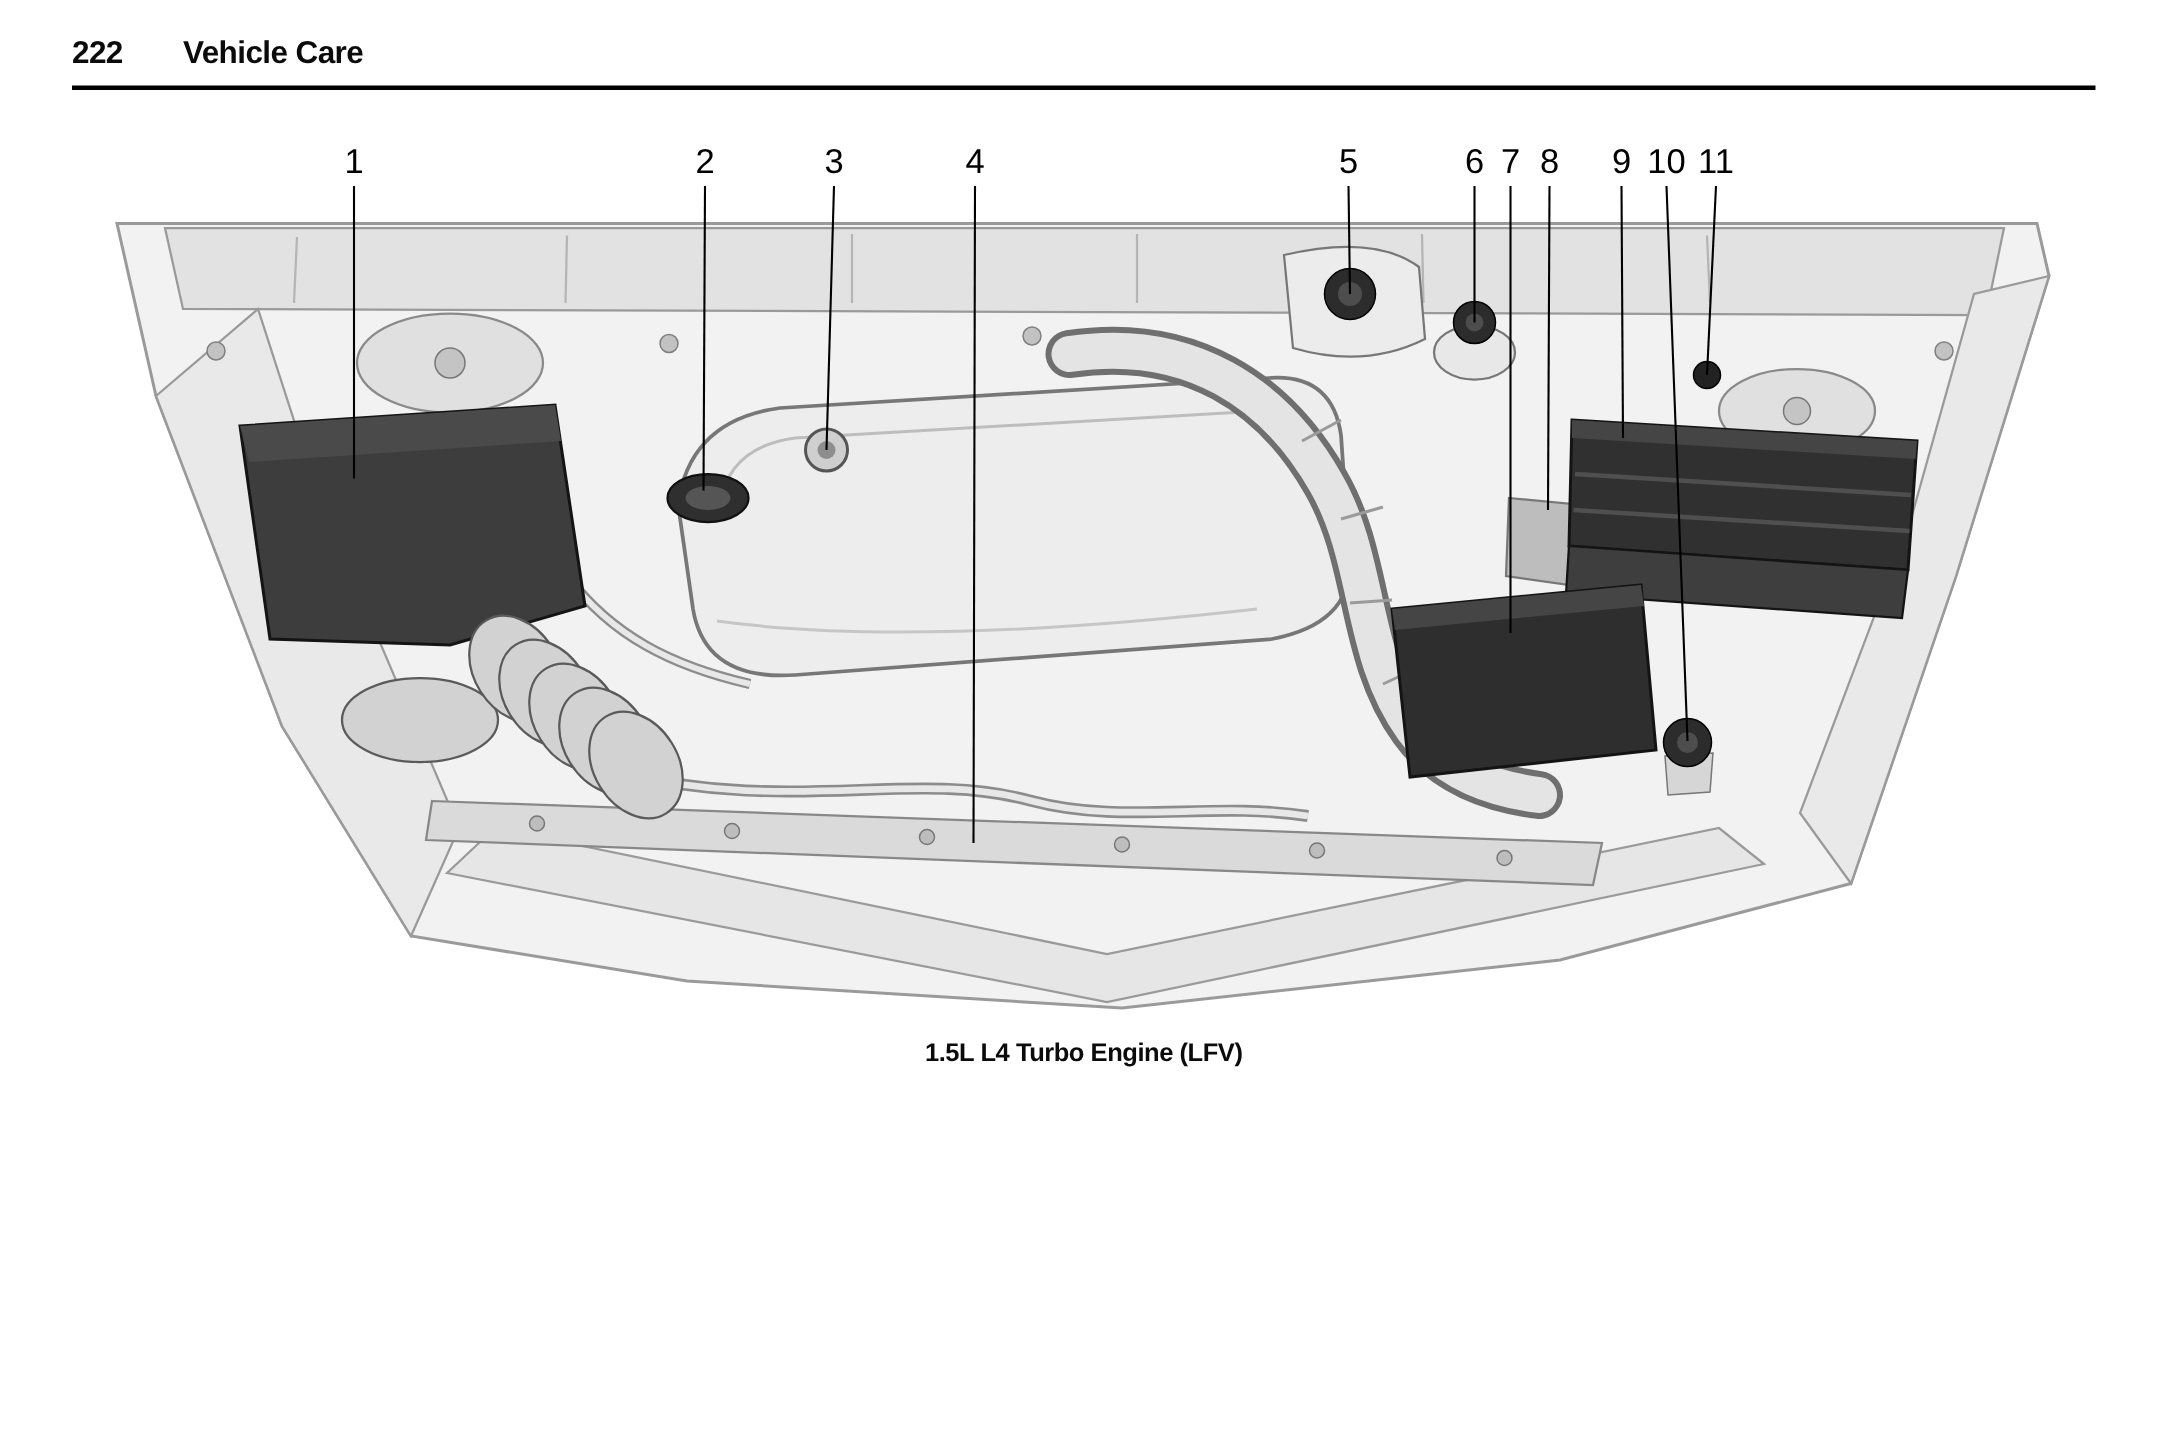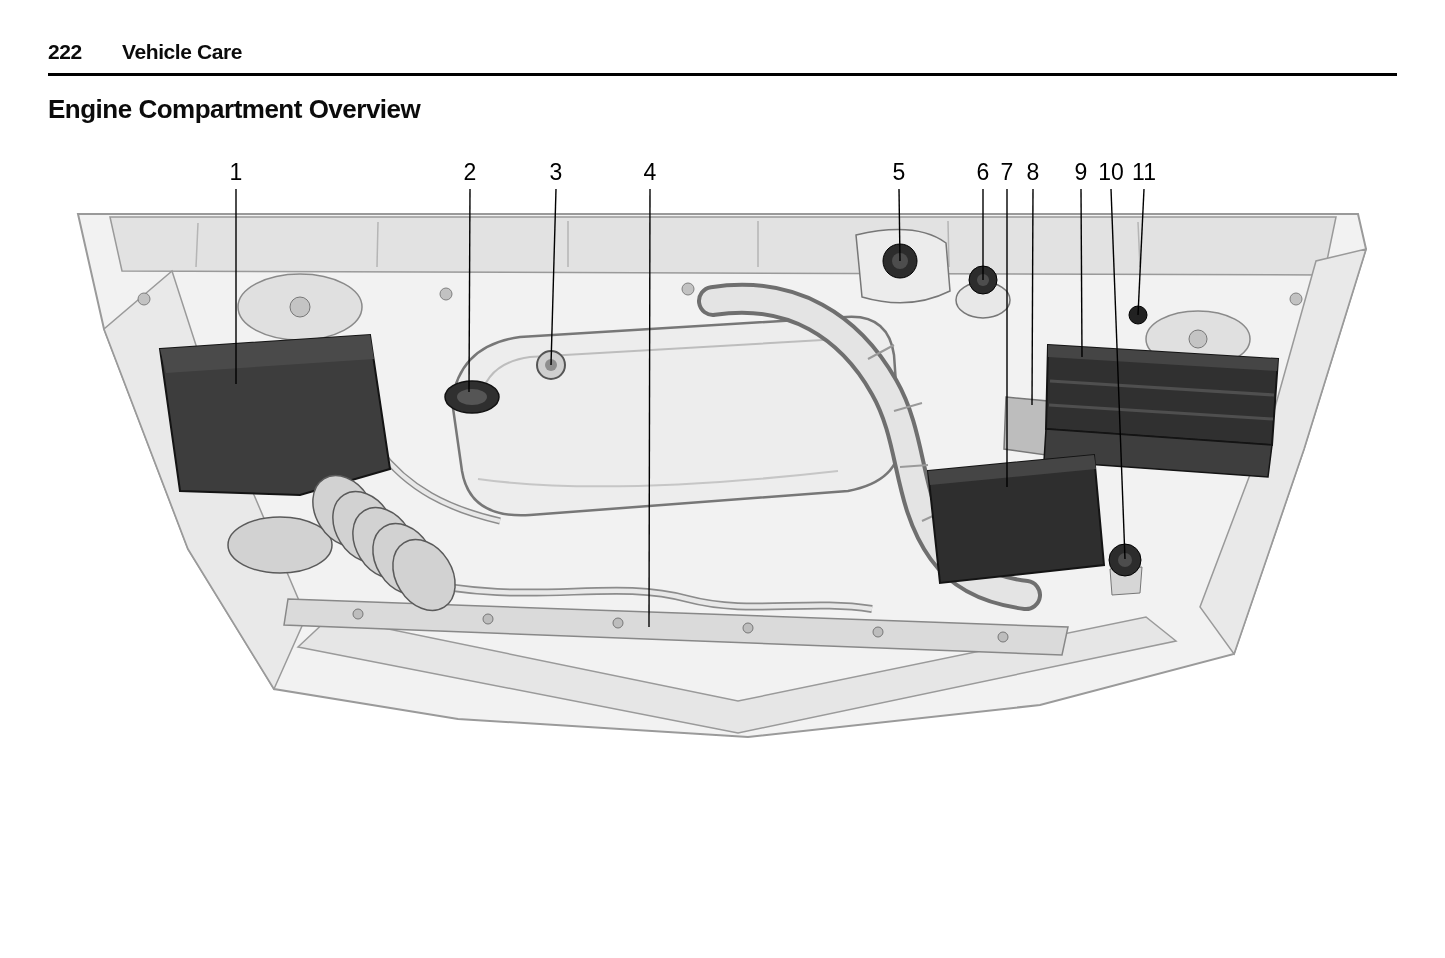--- a/index.html
+++ b/index.html
@@ -4,21 +4,21 @@
 <style>
   * { box-sizing: border-box; margin: 0; padding: 0; }
   html, body { background: #ffffff; }
   body {
     width: 1445px;
     height: 958px;
     font-family: "Liberation Sans", sans-serif;
     color: #111;
     overflow: hidden;
   }
-  .page { padding: 40px 48px 0 48px; }
+  .page { padding: 24px 48px 0 48px; }
 
   .page-header {
     display: flex;
     align-items: baseline;
     font-weight: 700;
     font-size: 21px;
     letter-spacing: -0.4px;
     color: #0b0b0b;
   }
   .page-number { min-width: 46px; }
@@ -61,21 +61,20 @@
 <body>
 
 <div class="page">
 
   <header class="page-header">
     <span class="page-number">222</span>
     <span class="section-title">Vehicle Care</span>
   </header>
   <div class="header-rule"></div>
 
-  <h1 class="heading">Engine Compartment Overview</h1>
 
   <figure class="figure">
     <svg viewBox="0 0 1340 600" xmlns="http://www.w3.org/2000/svg">
 
       <g>
 
         <path class="outline" d="M30,65 L1310,65 L1318,100 L1256,300 L1186,505 L992,556 L700,588 L410,570 L226,540 L140,400 L56,180 Z" fill="#f2f2f2"></path>
 
         <path d="M62,68 L1288,68 L1276,126 L74,122 Z" fill="#e2e2e2" stroke="#9a9a9a" stroke-width="1.5"></path>
         <g stroke="#b5b5b5" stroke-width="1.5">
@@ -217,15 +216,16 @@
           <text x="985" y="31" class="callout-num">8</text>
           <line x1="1033" y1="40" x2="1034" y2="208" class="leader"></line>
           <text x="1033" y="31" class="callout-num">9</text>
           <line x1="1063" y1="40" x2="1077" y2="410" class="leader"></line>
           <text x="1063" y="31" class="callout-num">10</text>
           <line x1="1096" y1="40" x2="1090" y2="166" class="leader"></line>
           <text x="1096" y="31" class="callout-num">11</text>
         </g>
     </svg>
 
+    <figcaption class="caption">1.5L L4 Turbo Engine (LFV)</figcaption>
   </figure>
 
 </div>
 
 </body></html>

